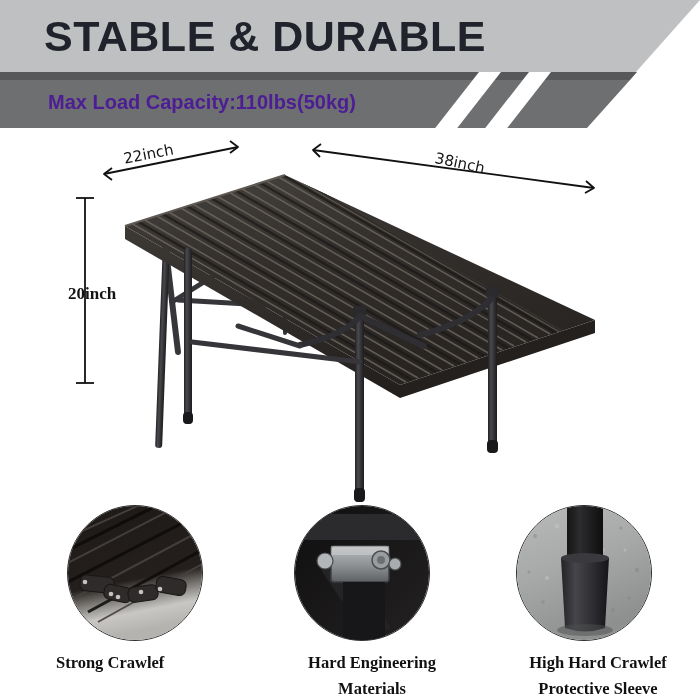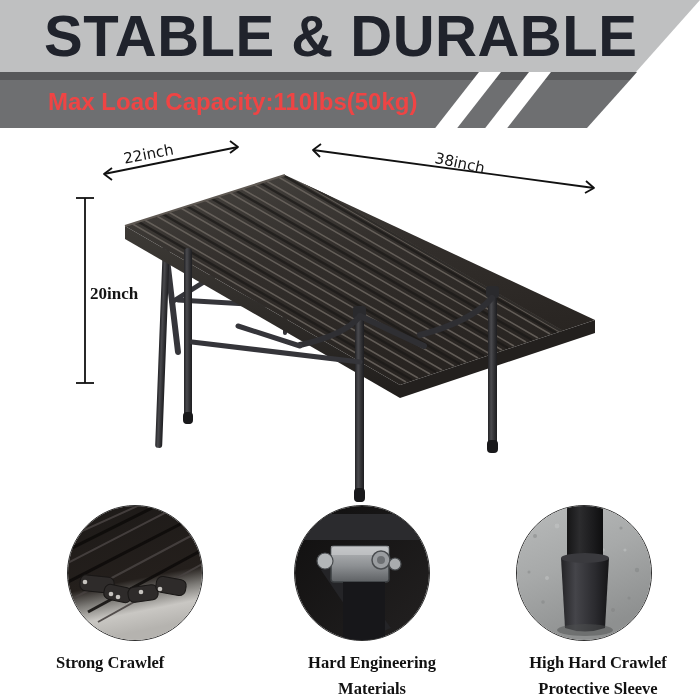--- a/index.html
+++ b/index.html
@@ -66,34 +66,34 @@
     transform: skewX(-38deg);
     transform-origin: top left;
   }
   .slash-1 { left: 479px; }
   .slash-2 { left: 529px; }
 
   #header-title {
     position: absolute;
     left: 44px;
     top: 8px;
-    font-size: 58px;
+    font-size: 43px;
     font-weight: bold;
     letter-spacing: 0.5px;
     color: #20232c;
     line-height: 56px;
     white-space: nowrap;
   }
   #header-subtitle {
     position: absolute;
     left: 48px;
     top: 80px;
-    font-size: 24px;
+    font-size: 20px;
     font-weight: bold;
-    color: #ef4444;
+    color: #4c1d95;
     line-height: 44px;
     white-space: nowrap;
   }
 
   
   .dim-label {
     position: absolute;
     color: #141414;
     white-space: nowrap;
   }
@@ -112,21 +112,20 @@
     font-family: "DejaVu Sans", sans-serif;
     transform: rotate(12deg);
     transform-origin: left top;
   }
   #dim-height-label {
     left: 68px;
     top: 284px;
     font-size: 17px;
     font-weight: bold;
     font-family: "Liberation Serif", serif;
-    margin-left: 22px;
   }
 
   
   .callout {
     position: absolute;
     width: 214px;
     top: 505px;
   }
   #callout-1 { left: 48px; }
   #callout-2 { left: 263px; }

